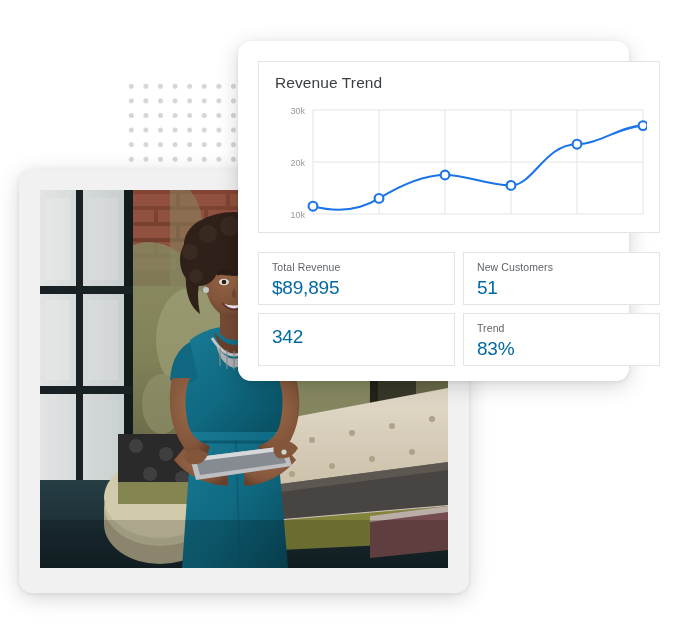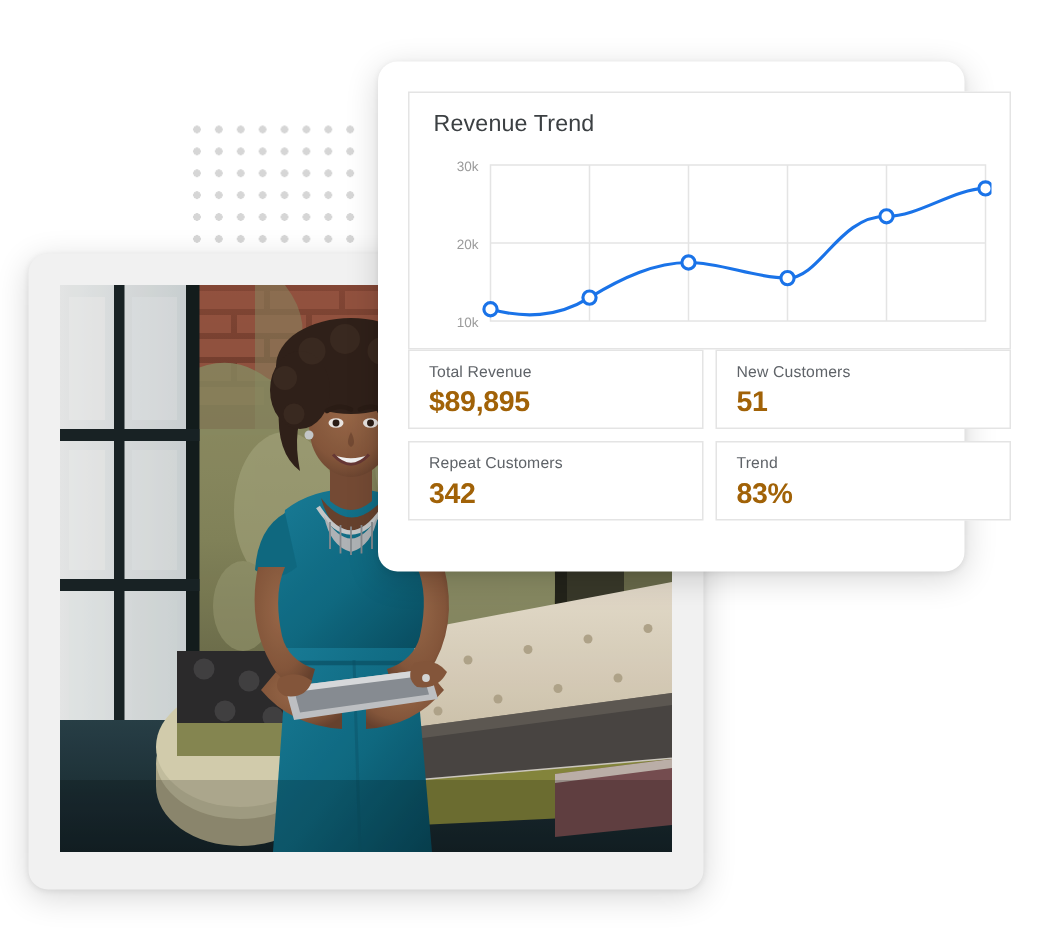--- a/index.html
+++ b/index.html
@@ -33,21 +33,21 @@
     height: 104px;
     background-image: radial-gradient(#d6d6d6 2.4px, rgba(0,0,0,0) 2.6px);
     background-size: 14.6px 14.6px;
     background-position: 2px 2px;
     z-index: 1;
   }
 
   
   #dashboard-card {
     position: absolute;
-    left: 252px;
+    left: 238px;
     top: 41px;
     width: 391px;
     height: 340px;
     background: #ffffff;
     border-radius: 13px;
     box-shadow: 0 5px 22px rgba(0,0,0,0.16), 0 1px 4px rgba(0,0,0,0.08);
     z-index: 3;
     box-sizing: border-box;
     padding: 20px 20px 20px 20px;
   }
@@ -82,43 +82,43 @@
     display: block;
   }
   .ytick {
     font-size: 9px;
     fill: #9b9b9b;
     font-family: "Liberation Sans", sans-serif;
   }
 
   
   #stat-grid {
-    margin-top: 0;
+    margin-top: 19px;
     width: 402px;
     display: grid;
     grid-template-columns: 1fr 1fr;
     grid-template-rows: 53px 53px;
     gap: 8px;
   }
   .stat-card {
     border: 1px solid #e4e4e4;
     background: #fff;
     box-sizing: border-box;
     padding: 9px 0 0 13px;
   }
   .stat-label {
     font-size: 10.5px;
     color: #5f6368;
     line-height: 1.1;
     letter-spacing: .1px;
   }
   .stat-value {
     font-size: 19px;
-    color: #a16207;
-    font-weight: 700;
+    color: #0369a1;
+    font-weight: 400;
     line-height: 1.25;
     margin-top: 2px;
     letter-spacing: -.2px;
   }
 
   
   #photo-card {
     position: absolute;
     left: 19px;
     top: 169px;
@@ -193,21 +193,20 @@
         <div class="stat-label">Total Revenue</div>
         <div class="stat-value">$89,895</div>
       </div>
 
       <div class="stat-card">
         <div class="stat-label">New Customers</div>
         <div class="stat-value">51</div>
       </div>
 
       <div class="stat-card">
-        <div class="stat-label">Repeat Customers</div>
         <div class="stat-value">342</div>
       </div>
 
       <div class="stat-card">
         <div class="stat-label">Trend</div>
         <div class="stat-value">83%</div>
       </div>
 
     </div>
   </div>

